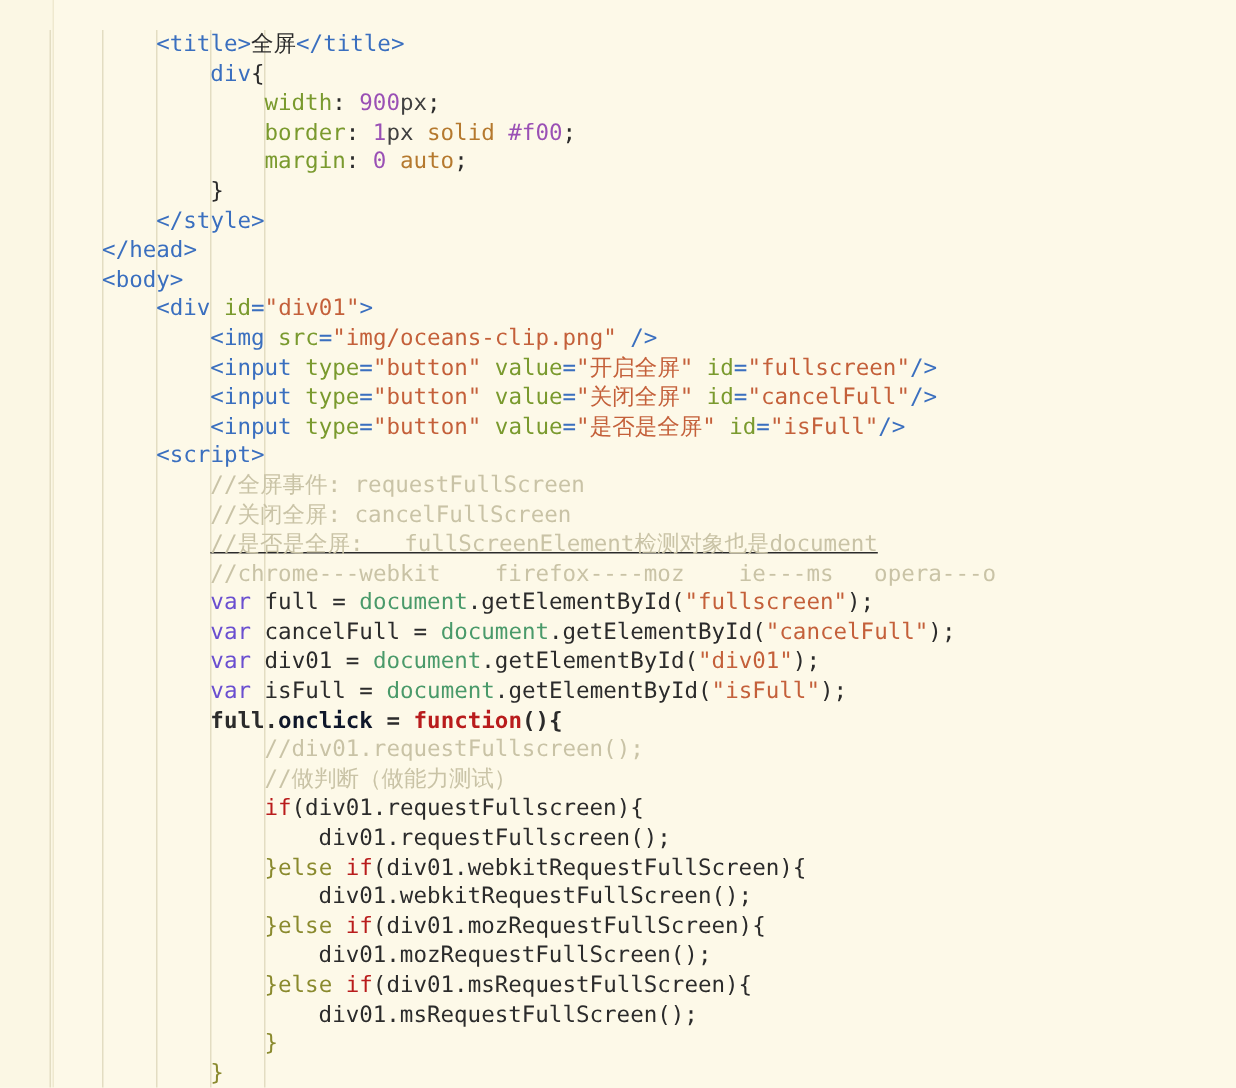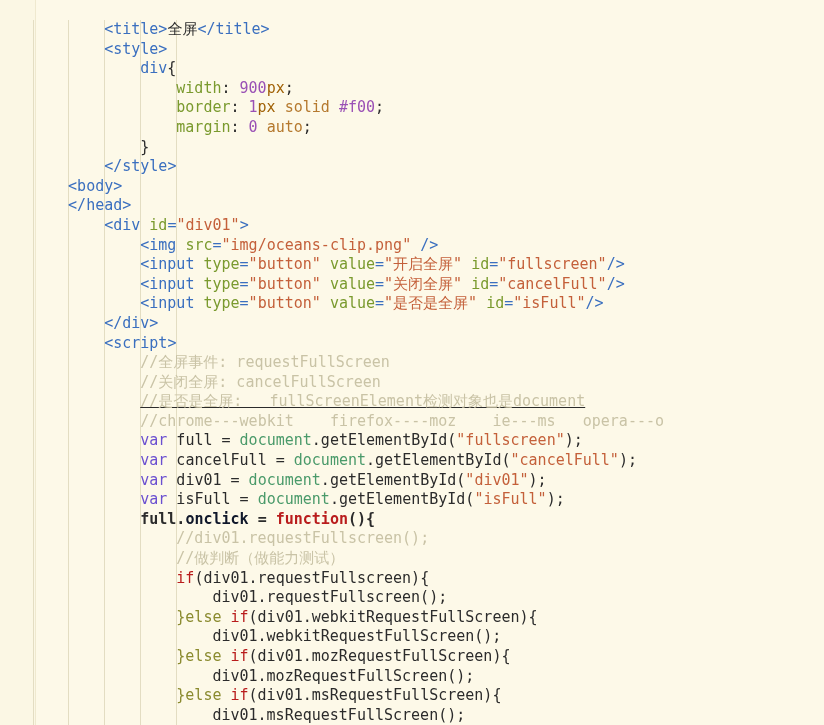--- a/index.html
+++ b/index.html
@@ -68,21 +68,21 @@
     letter-spacing: 0px;
   }
 
   
   .t-punct   { color: #3a6fbf; }          
   .t-tag     { color: #3a6fbf; }          
   .t-attr    { color: #7a9a2e; }          
   .t-str     { color: #c4603a; }          
   .t-cssprop { color: #7a9a2e; }          
   .t-num     { color: #9a50b5; }          
-  .t-unit    { color: #a16207; }          
+  .t-unit    { color: #404040; }          
   .t-cssval  { color: #b5792e; }          
   .t-kw      { color: #6a4fd0; }          
   .t-kw2     { color: #b91c1c; }          
   .t-else    { color: #8a8a2e; }          
   .t-obj     { color: #4a9a6a; }          
   .t-event   { color: #0f172a; }          
   .t-cmt     { color: #c9c3a6; }          
   .t-plain   { color: #2b2b2b; }
   .t-brace   { color: #8a8a2e; }
 
@@ -98,35 +98,33 @@
   <div class="code-area">
     <div id="guides">
         <div class="indent-guide" style="left: 1px; height: 725px;"></div>
         <div class="indent-guide" style="left: 36px; height: 725px;"></div>
         <div class="indent-guide" style="left: 72px; height: 725px;"></div>
         <div class="indent-guide" style="left: 108px; height: 725px;"></div>
         <div class="indent-guide" style="left: 144px; height: 725px;"></div>
       </div>
     <div class="lines" id="lines">
         <div class="line" style="padding-left: 72.16px;"><span class="t-punct">&lt;</span><span class="t-tag">title</span><span class="t-punct">&gt;</span><span class="t-plain">全屏</span><span class="t-punct">&lt;/</span><span class="t-tag">title</span><span class="t-punct">&gt;</span></div>
-        <div class="line" style="padding-left: 72.16px;"><span class="t-punct">&lt;</span><span class="t-tag">style</span><span class="t-punct">&gt;</span></div>
         <div class="line" style="padding-left: 108.24px;"><span class="t-tag">div</span><span class="t-plain">{</span></div>
         <div class="line" style="padding-left: 144.32px;"><span class="t-cssprop">width</span><span class="t-plain">: </span><span class="t-num">900</span><span class="t-unit">px</span><span class="t-plain">;</span></div>
         <div class="line" style="padding-left: 144.32px;"><span class="t-cssprop">border</span><span class="t-plain">: </span><span class="t-num">1</span><span class="t-unit">px</span><span class="t-plain"> </span><span class="t-cssval">solid</span><span class="t-plain"> </span><span class="t-num">#f00</span><span class="t-plain">;</span></div>
         <div class="line" style="padding-left: 144.32px;"><span class="t-cssprop">margin</span><span class="t-plain">: </span><span class="t-num">0</span><span class="t-plain"> </span><span class="t-cssval">auto</span><span class="t-plain">;</span></div>
         <div class="line" style="padding-left: 108.24px;"><span class="t-plain">}</span></div>
         <div class="line" style="padding-left: 72.16px;"><span class="t-punct">&lt;/</span><span class="t-tag">style</span><span class="t-punct">&gt;</span></div>
+        <div class="line" style="padding-left: 36.08px;"><span class="t-punct">&lt;/</span><span class="t-tag">head</span><span class="t-punct">&gt;</span></div>
         <div class="line" style="padding-left: 36.08px;"><span class="t-punct">&lt;</span><span class="t-tag">body</span><span class="t-punct">&gt;</span></div>
-        <div class="line" style="padding-left: 36.08px;"><span class="t-punct">&lt;/</span><span class="t-tag">head</span><span class="t-punct">&gt;</span></div>
         <div class="line" style="padding-left: 72.16px;"><span class="t-punct">&lt;</span><span class="t-tag">div</span><span class="t-plain"> </span><span class="t-attr">id</span><span class="t-punct">=</span><span class="t-str">"div01"</span><span class="t-punct">&gt;</span></div>
         <div class="line" style="padding-left: 108.24px;"><span class="t-punct">&lt;</span><span class="t-tag">img</span><span class="t-plain"> </span><span class="t-attr">src</span><span class="t-punct">=</span><span class="t-str">"img/oceans-clip.png"</span><span class="t-plain"> </span><span class="t-punct">/&gt;</span></div>
         <div class="line" style="padding-left: 108.24px;"><span class="t-punct">&lt;</span><span class="t-tag">input</span><span class="t-plain"> </span><span class="t-attr">type</span><span class="t-punct">=</span><span class="t-str">"button"</span><span class="t-plain"> </span><span class="t-attr">value</span><span class="t-punct">=</span><span class="t-str">"开启全屏"</span><span class="t-plain"> </span><span class="t-attr">id</span><span class="t-punct">=</span><span class="t-str">"fullscreen"</span><span class="t-punct">/&gt;</span></div>
         <div class="line" style="padding-left: 108.24px;"><span class="t-punct">&lt;</span><span class="t-tag">input</span><span class="t-plain"> </span><span class="t-attr">type</span><span class="t-punct">=</span><span class="t-str">"button"</span><span class="t-plain"> </span><span class="t-attr">value</span><span class="t-punct">=</span><span class="t-str">"关闭全屏"</span><span class="t-plain"> </span><span class="t-attr">id</span><span class="t-punct">=</span><span class="t-str">"cancelFull"</span><span class="t-punct">/&gt;</span></div>
         <div class="line" style="padding-left: 108.24px;"><span class="t-punct">&lt;</span><span class="t-tag">input</span><span class="t-plain"> </span><span class="t-attr">type</span><span class="t-punct">=</span><span class="t-str">"button"</span><span class="t-plain"> </span><span class="t-attr">value</span><span class="t-punct">=</span><span class="t-str">"是否是全屏"</span><span class="t-plain"> </span><span class="t-attr">id</span><span class="t-punct">=</span><span class="t-str">"isFull"</span><span class="t-punct">/&gt;</span></div>
-        <div class="line" style="padding-left: 72.16px;"><span class="t-punct">&lt;/</span><span class="t-tag">div</span><span class="t-punct">&gt;</span></div>
         <div class="line" style="padding-left: 72.16px;"><span class="t-punct">&lt;</span><span class="t-tag">script</span><span class="t-punct">&gt;</span></div>
         <div class="line" style="padding-left: 108.24px;"><span class="t-cmt">//全屏事件: requestFullScreen</span></div>
         <div class="line" style="padding-left: 108.24px;"><span class="t-cmt">//关闭全屏: cancelFullScreen</span></div>
         <div class="line" style="padding-left: 108.24px; text-decoration: underline;"><span class="t-cmt">//是否是全屏:   fullScreenElement检测对象也是document</span></div>
         <div class="line" style="padding-left: 108.24px;"><span class="t-cmt">//chrome---webkit    firefox----moz    ie---ms   opera---o</span></div>
         <div class="line" style="padding-left: 108.24px;"><span class="t-kw">var</span><span class="t-plain"> full = </span><span class="t-obj">document</span><span class="t-plain">.getElementById(</span><span class="t-str">"fullscreen"</span><span class="t-plain">);</span></div>
         <div class="line" style="padding-left: 108.24px;"><span class="t-kw">var</span><span class="t-plain"> cancelFull = </span><span class="t-obj">document</span><span class="t-plain">.getElementById(</span><span class="t-str">"cancelFull"</span><span class="t-plain">);</span></div>
         <div class="line" style="padding-left: 108.24px;"><span class="t-kw">var</span><span class="t-plain"> div01 = </span><span class="t-obj">document</span><span class="t-plain">.getElementById(</span><span class="t-str">"div01"</span><span class="t-plain">);</span></div>
         <div class="line" style="padding-left: 108.24px;"><span class="t-kw">var</span><span class="t-plain"> isFull = </span><span class="t-obj">document</span><span class="t-plain">.getElementById(</span><span class="t-str">"isFull"</span><span class="t-plain">);</span></div>
         <div class="line bold" style="padding-left: 108.24px;"><span class="t-plain">full.</span><span class="t-event">onclick</span><span class="t-plain"> = </span><span class="t-kw2">function</span><span class="t-plain">(){</span></div>

